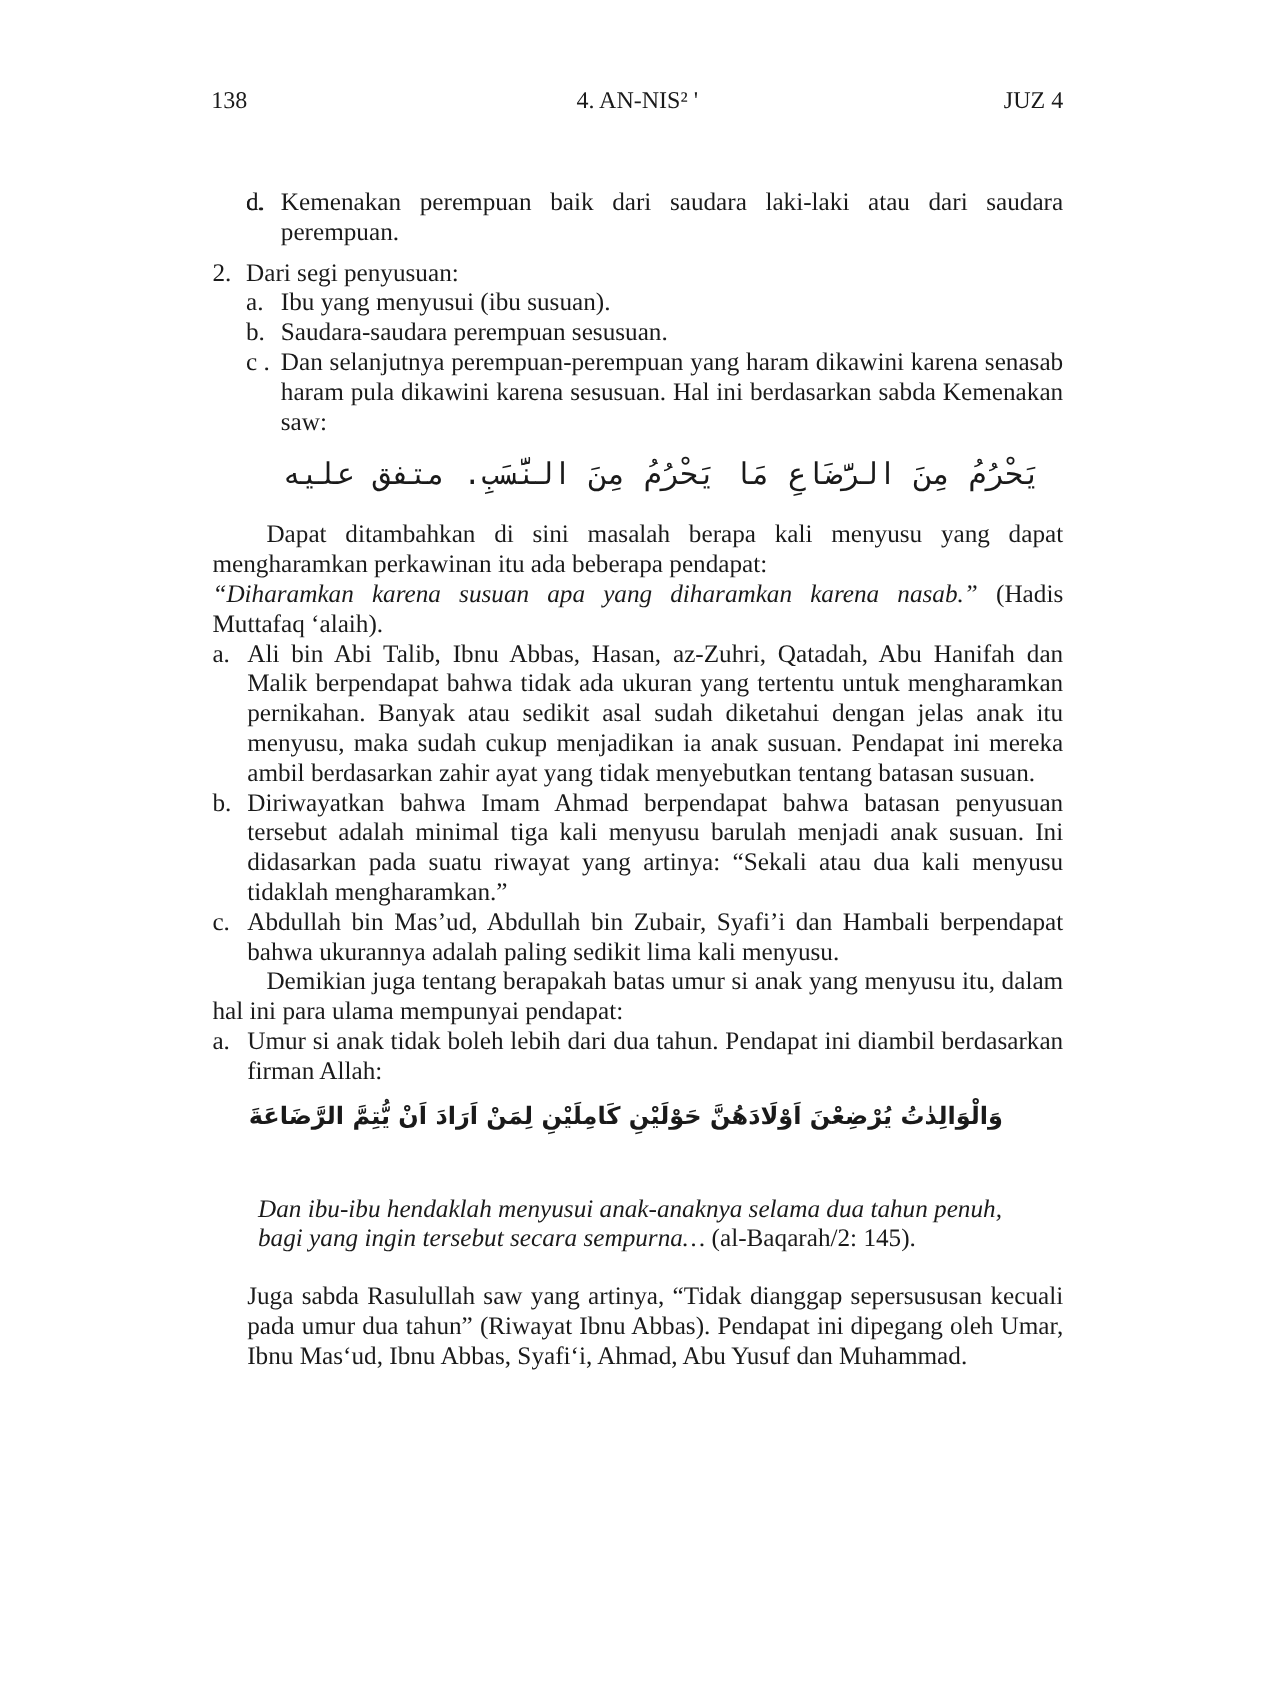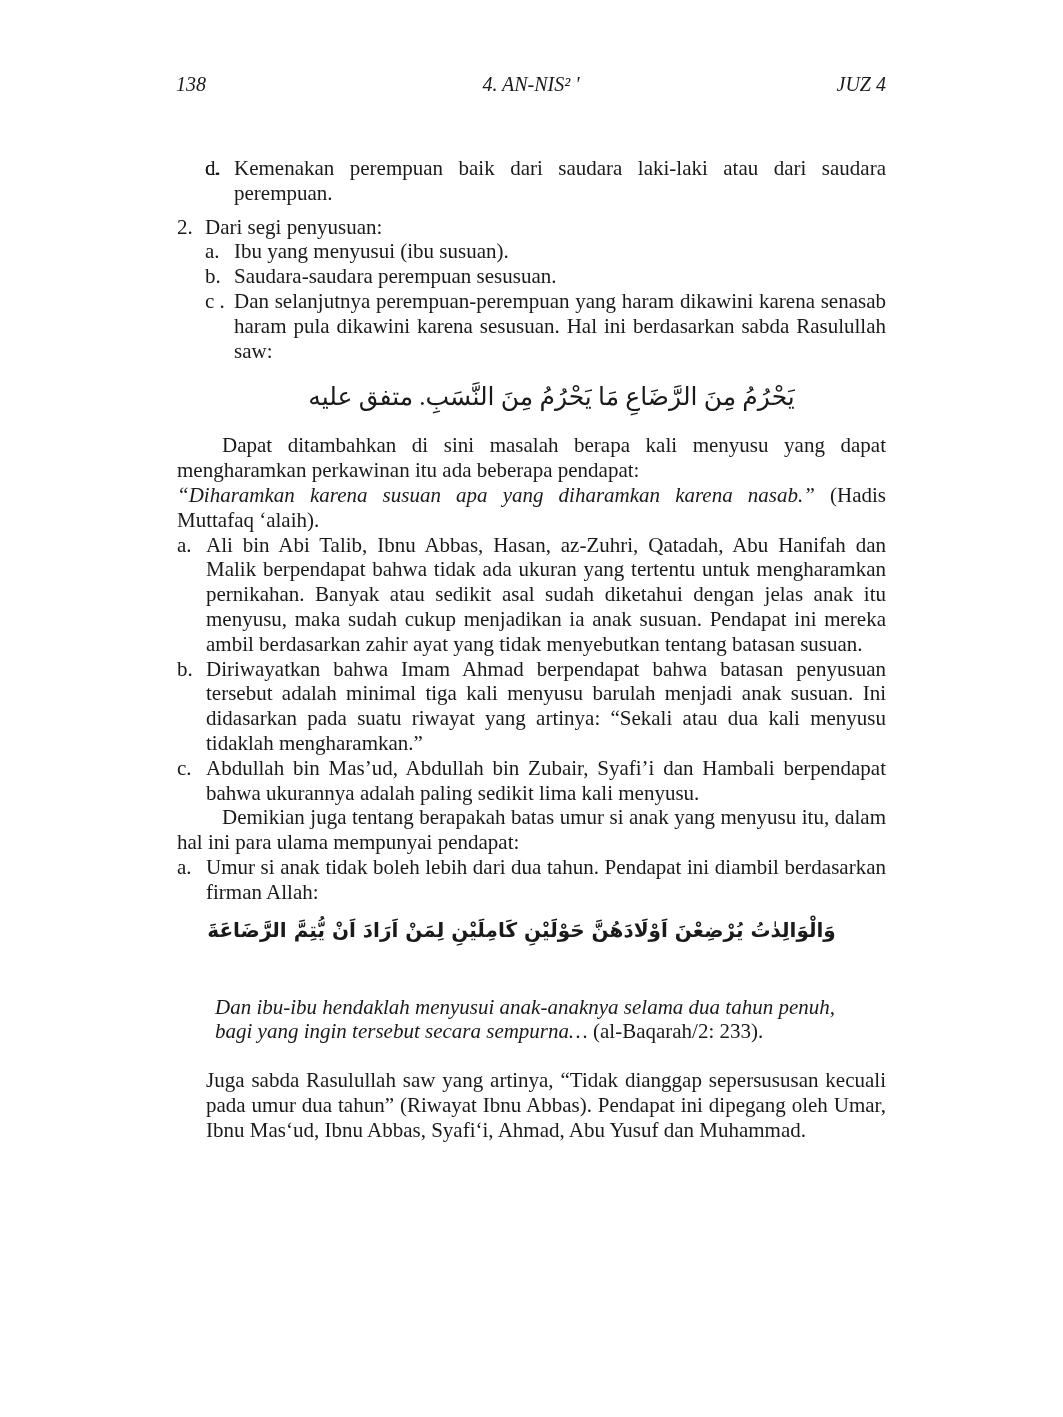--- a/index.html
+++ b/index.html
@@ -4,41 +4,41 @@
   <style>
     html, body { margin: 0; padding: 0; background: #ffffff; }
     body {
       width: 1063px; height: 1417px; position: relative; overflow: hidden;
       font-family: "Liberation Serif", "DejaVu Serif", serif;
       color: #1a1a1a;
     }
     .page { position: absolute; left: 0; top: 0; width: 1063px; height: 1417px; }
     .header {
       position: absolute; top: 70px; left: 176px; width: 710px; height: 28px;
-      font-size: 20px; line-height: 28px; font-style: italic;
+      font-size: 20px; line-height: 28px;
     }
     .header .pg { position: absolute; left: 0; top: 0; }
     .header .title { position: absolute; left: 0; right: 0; text-align: center; top: 0; }
     .header .juz { position: absolute; right: 0; top: 0; }
 
     .body-text {
       position: absolute; left: 177px; top: 156px; width: 709px;
       font-size: 21px; line-height: 24.8px;
     }
     .row { position: relative; text-align: justify; }
     .row .m { position: absolute; top: 0; }
     .lvl2 { padding-left: 57px; }
     .lvl2 .m { left: 28px; }
     .lvl1 { padding-left: 28px; }
     .lvl1 .m { left: 0; }
     .lvlA { padding-left: 29px; }
     .lvlA .m { left: 0; }
     .gap { height: 9px; }
     .arabic1 {
-      direction: rtl; text-align: center; font-family: Liberation Serif, serif;
+      direction: rtl; text-align: center; font-family: Liberation Mono, monospace;
       font-size: 25px; line-height: 40px; margin: 14px 0 16px 0; padding-left: 40px;
     }
     .arabic2 {
       direction: rtl; text-align: center; font-family: "DejaVu Sans", sans-serif;
       font-size: 20px; line-height: 42px; font-weight: bold; margin: 4px 0 12px 0;
       padding-right: 20px;
     }
     .it { font-style: italic; }
     .indent { text-indent: 45px; }
     .trans { padding-left: 38px; margin-top: 44px; }
@@ -75,21 +75,21 @@
     <div class="row lvl2">
       <span class="m">a.</span>
       <span>Ibu yang menyusui (ibu susuan).</span>
     </div>
     <div class="row lvl2">
       <span class="m">b.</span>
       <span>Saudara-saudara perempuan sesusuan.</span>
     </div>
     <div class="row lvl2">
       <span class="m">c .</span>
-      <span>Dan selanjutnya perempuan-perempuan yang haram dikawini karena senasab haram pula dikawini karena sesusuan. Hal ini berdasarkan sabda Rasulullah saw:</span>
+      <span>Dan selanjutnya perempuan-perempuan yang haram dikawini karena senasab haram pula dikawini karena sesusuan. Hal ini berdasarkan sabda Kemenakan saw:</span>
     </div>
 
     <div class="arabic1">يَحْرُمُ مِنَ الرَّضَاعِ مَا يَحْرُمُ مِنَ النَّسَبِ. متفق عليه</div>
 
     <div class="row indent">Dapat ditambahkan di sini masalah berapa kali menyusu yang dapat mengharamkan perkawinan itu ada beberapa pendapat:</div>
 
     <div class="row">
       <span class="it">“Diharamkan karena susuan apa yang diharamkan karena nasab.”</span><span> (Hadis Muttafaq ‘alaih).</span>
     </div>
 
@@ -110,19 +110,19 @@
 
     <div class="row lvlA">
       <span class="m">a.</span>
       <span>Umur si anak tidak boleh lebih dari dua tahun. Pendapat ini diambil berdasarkan firman Allah:</span>
     </div>
 
     <div class="arabic2">وَالْوَالِدٰتُ يُرْضِعْنَ اَوْلَادَهُنَّ حَوْلَيْنِ كَامِلَيْنِ لِمَنْ اَرَادَ اَنْ يُّتِمَّ الرَّضَاعَةَ</div>
 
     <div class="trans">
       <span class="ln it">Dan ibu-ibu hendaklah menyusui anak-anaknya selama dua tahun penuh,</span>
-      <span class="ln"><span class="it">bagi yang ingin tersebut secara sempurna…</span><span> (al-Baqarah/2: 233).</span></span>
+      <span class="ln"><span class="it">bagi yang ingin tersebut secara sempurna…</span><span> (al-Baqarah/2: 145).</span></span>
     </div>
 
     <div class="row para2">Juga sabda Rasulullah saw yang artinya, “Tidak dianggap sepersususan kecuali pada umur dua tahun” (Riwayat Ibnu Abbas). Pendapat ini dipegang oleh Umar, Ibnu Mas‘ud, Ibnu Abbas, Syafi‘i, Ahmad, Abu Yusuf dan Muhammad.</div>
 
   </div>
 </div>
 
 </body></html>

